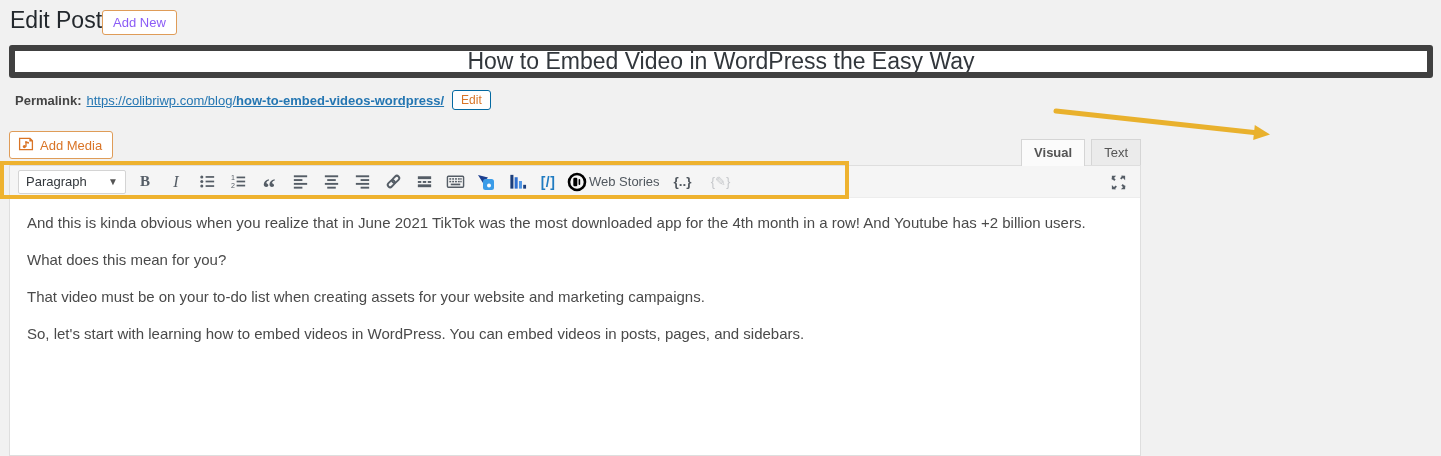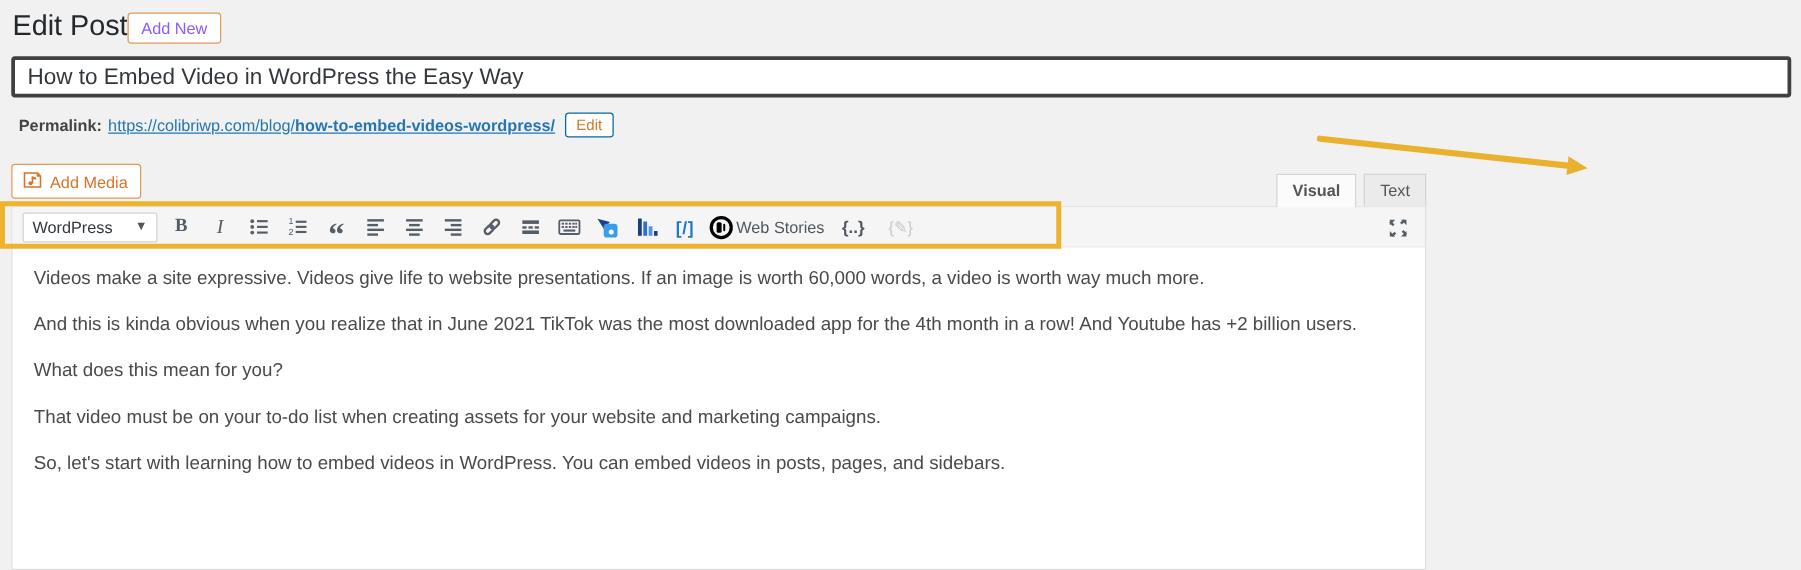--- a/index.html
+++ b/index.html
@@ -11,22 +11,22 @@
   
   .header { position:absolute; top:7px; left:10px; display:flex; align-items:flex-end; gap:0; }
   .page-title { font-size:23px; font-weight:400; color:#23282d; margin:0; line-height:1.2; }
   .add-new-btn {
     font-size:13px; color:#8b5cf6; background:#fff; border:1px solid #df9c58;
     border-radius:3px; padding:5px 10px; cursor:pointer; line-height:1;
   }
   
   .title-input {
     position:absolute; top:45px; left:9px; width:1424px; height:33px;
-    font-family:"Liberation Sans",sans-serif; font-size:18px; color:#32373c;
-    border:3px solid #404040; border-radius:3px; padding:3px 10px; background:#fff; outline:none;
+    font-family:"Liberation Sans",sans-serif; font-size:23px; color:#32373c;
+    border:6px solid #404040; border-radius:3px; padding:3px 10px; background:#fff; outline:none;text-align:center;
   }
   
   .permalink-row { position:absolute; top:90px; left:15px; display:flex; align-items:center; gap:5px; font-size:13px; color:#444; }
   .permalink-label { font-weight:700; }
   .permalink-link { color:#2476b2; text-decoration:underline; }
   .permalink-slug { font-weight:700; }
   .edit-permalink-btn {
     font-size:12px; color:#d97426; background:#fff; border:1px solid #0369a1;
     border-radius:3px; padding:3px 8px; margin-left:3px; cursor:pointer; line-height:1;
   }
@@ -112,21 +112,21 @@
   <div class="editor-tabs">
     <div class="editor-tab active">Visual</div>
     <div class="editor-tab">Text</div>
   </div>
 
   <div class="editor-main">
 
     <div class="mce-toolbar">
 
       <div class="format-select">
-        <span>WordPress</span>
+        <span>Paragraph</span>
         <span class="select-caret">▼</span>
       </div>
 
       <div class="tb-btn">
         <span class="glyph-b">B</span>
       </div>
 
       <div class="tb-btn">
         <span class="glyph-i">I</span>
       </div>
@@ -266,21 +266,20 @@
           <polygon points="3,17 3,12.5 7.5,17"></polygon>
             <rect x="4" y="16" width="4.2" height="2" transform="rotate(-45 4 16)"></rect>
           <polygon points="17,17 12.5,17 17,12.5"></polygon>
             <rect x="16" y="16" width="4.2" height="2" transform="rotate(-135 16 16)"></rect>
         </svg>
       </div>
 
     </div>
 
     <div class="editor-content">
-      <p>Videos make a site expressive. Videos give life to website presentations. If an image is worth 60,000 words, a video is worth way much more.</p>
       <p>And this is kinda obvious when you realize that in June 2021 TikTok was the most downloaded app for the 4th month in a row! And Youtube has +2 billion users.</p>
       <p>What does this mean for you?</p>
       <p>That video must be on your to-do list when creating assets for your website and marketing campaigns.</p>
       <p>So, let's start with learning how to embed videos in WordPress. You can embed videos in posts, pages, and sidebars.</p>
     </div>
 
   </div>
 </div>
 
 <div class="anno-rect"></div>

